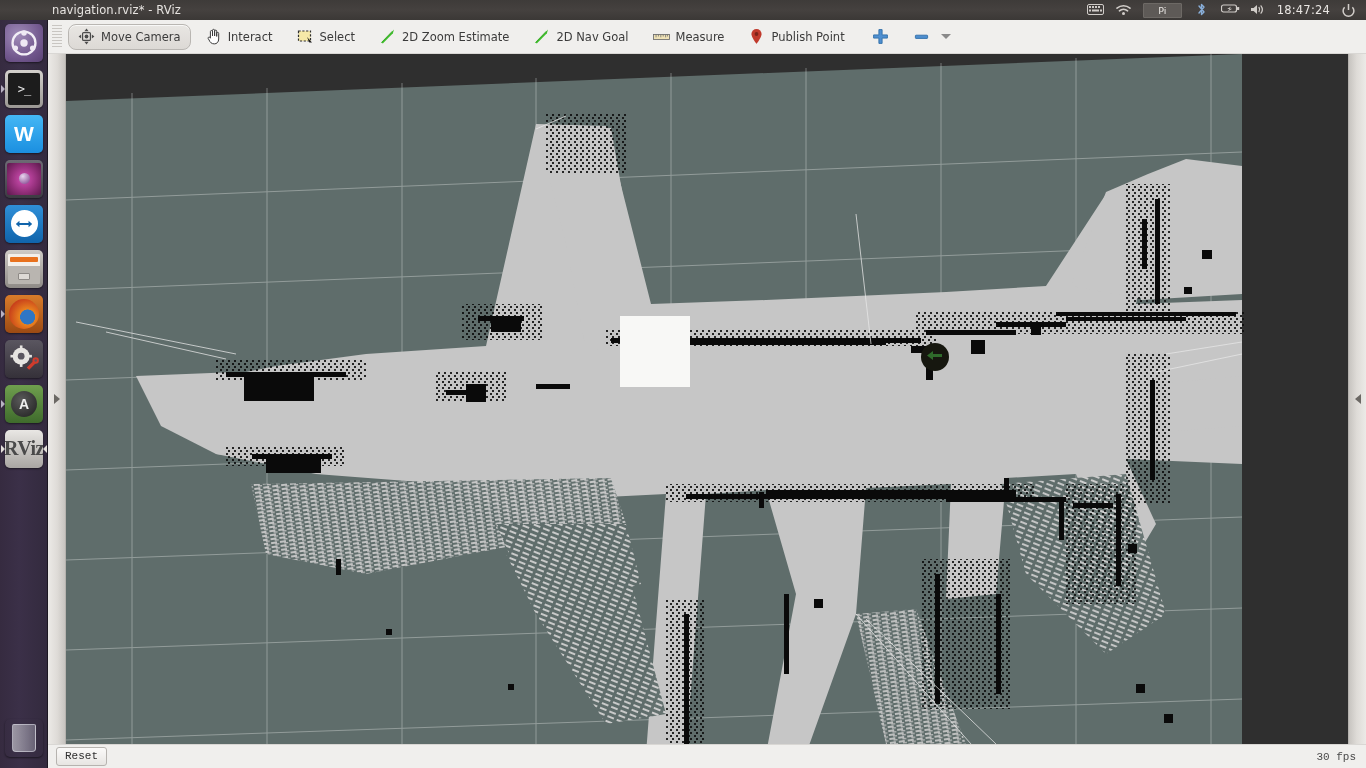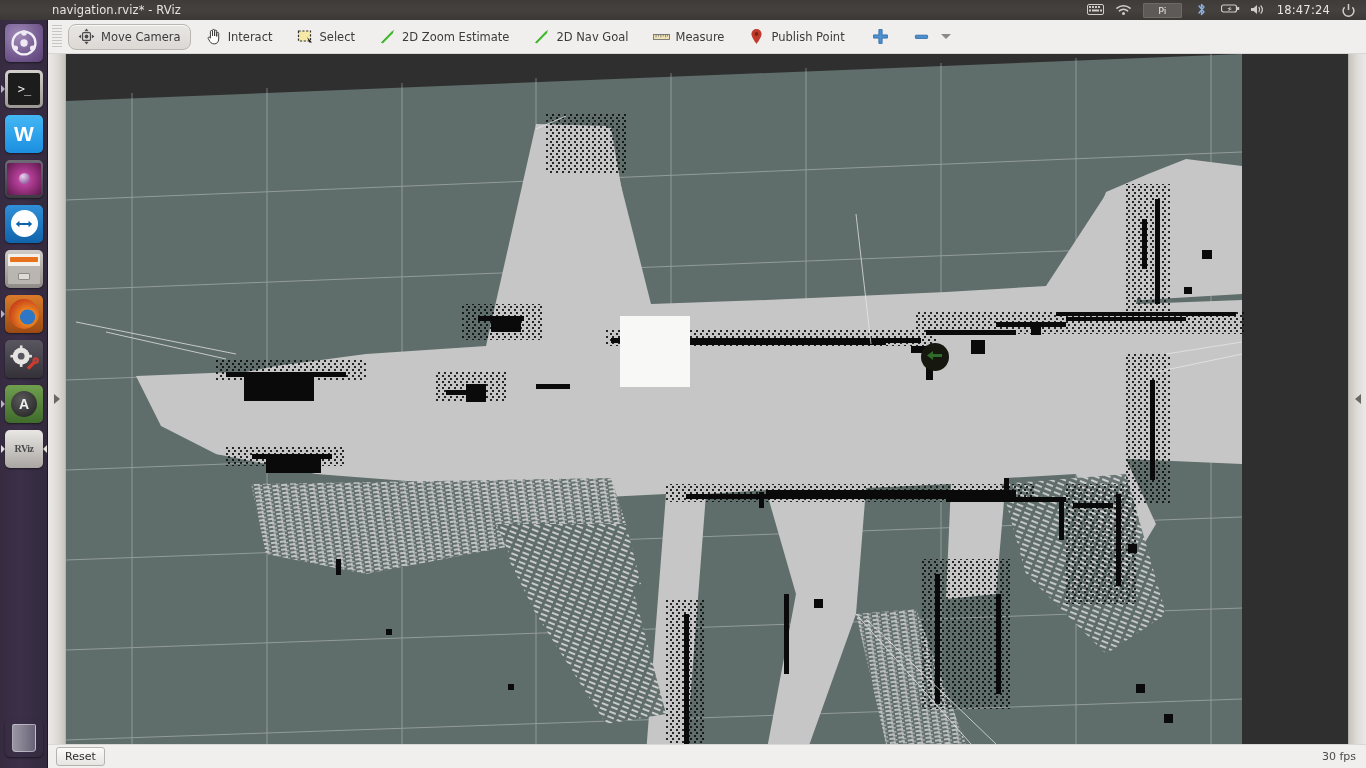--- a/index.html
+++ b/index.html
@@ -82,21 +82,21 @@
   .ic-ff     { background:linear-gradient(to bottom,#d97b2a,#9c4a13); }
   .ic-ff-in  { width:30px; height:30px; border-radius:50%;
                background:radial-gradient(circle at 62% 60%, #2f76c4 0 28%, #e8821f 30%, #c5391a 78%);}
   .ic-settings{background:linear-gradient(to bottom,#5a5660,#353139);}
   .ic-update { background:linear-gradient(to bottom,#6f9f4e,#3f6b2c); }
   .ic-update-in{width:26px;height:26px;border-radius:50%;
                background:radial-gradient(circle at 40% 35%,#5a5a5a,#1e1e1e);
                color:#f0f0f0;font-size:14px;font-weight:bold;display:flex;
                align-items:center;justify-content:center;font-family:"Liberation Sans",sans-serif;}
   .ic-rviz   { background:linear-gradient(to bottom,#e9e7e4,#a9a6a2);
-               color:#4a4a4a; font-size:10px; font-weight:bold;
+               color:#4a4a4a; font-size:20px; font-weight:bold;
                font-family:"Liberation Serif", serif; letter-spacing:-.5px;}
   .ic-trash  { background:transparent; }
   .ic-trash-in{width:24px;height:28px;
                background:linear-gradient(to right,rgba(235,235,240,.55),rgba(180,180,195,.4));
                border:1px solid rgba(225,225,235,.55); border-radius:2px 2px 4px 4px;}
 
   
   .rviz-win {
     position:absolute; left:48px; top:20px; width:1318px; height:748px;
     background:#f0efed; z-index:10;
@@ -136,21 +136,21 @@
   }
   .tri-r { width:0;height:0;border-top:5px solid transparent;border-bottom:5px solid transparent;
            border-left:6px solid #6b6864;}
   .tri-l { width:0;height:0;border-top:5px solid transparent;border-bottom:5px solid transparent;
            border-right:6px solid #6b6864;}
   .viewport { flex:1; position:relative; overflow:hidden; background:#2a2a2a; }
 
   
   .statusbar {
     height:24px; background:#f0efed; border-top:1px solid #d9d7d4;
-    display:flex; align-items:center; padding:0 8px; gap:9px; flex:0 0 24px;
+    display:flex; align-items:center; padding:0 8px; gap:9px; flex:0 0 24px;font-family:Liberation Mono, monospace;
   }
   .reset-btn {
     font-size:11px; color:#2f2f2f; padding:2px 8px; border:1px solid #b6b3af;
     border-radius:3px; background:linear-gradient(to bottom,#fbfaf9,#e7e5e2);
     line-height:13px; cursor:default;
   }
   .hint { font-size:11px; color:#555; }
   .hint b { color:#1d1d1d; }
   .fps { margin-left:auto; font-size:11px; color:#4a4a4a; padding-right:2px; }
 

